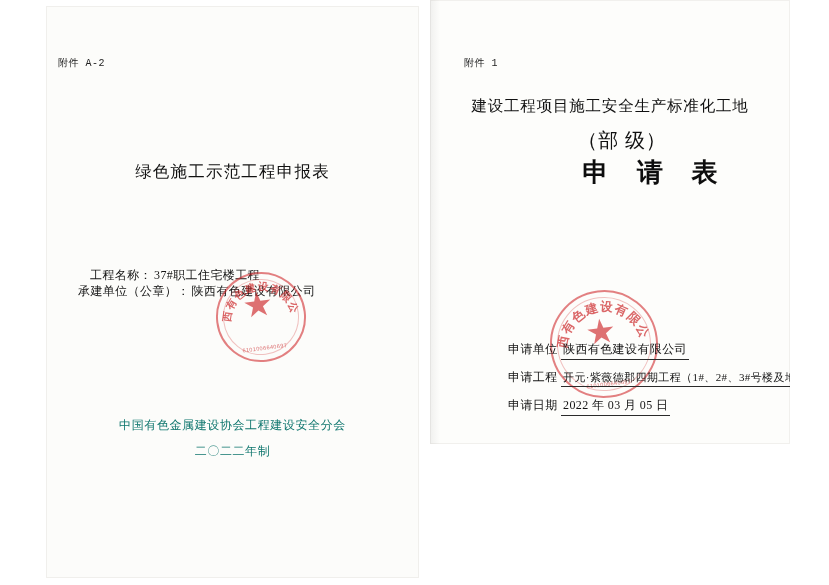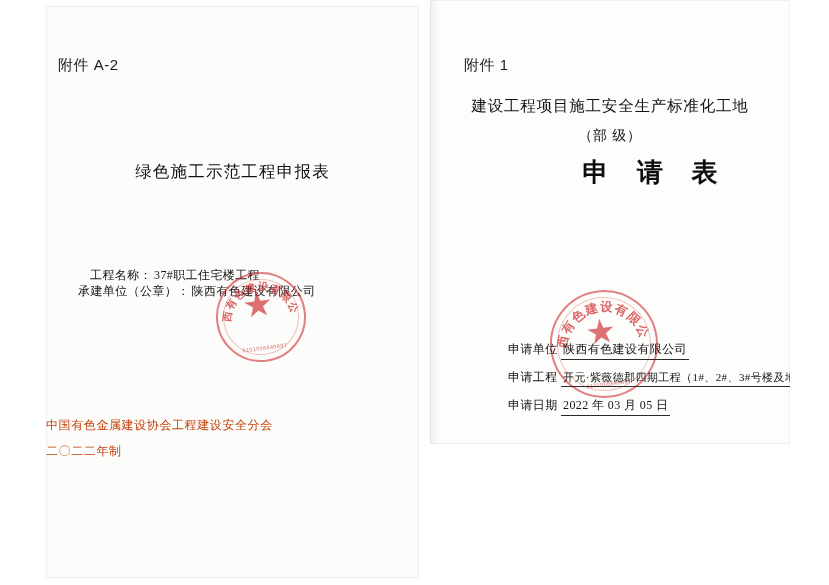--- a/index.html
+++ b/index.html
@@ -37,24 +37,24 @@
     background: #fdfdfb;
     box-shadow: 0 0 0 1px #f1f0ed inset;
   }
   .page-inner {
     position: relative;
     width: 100%;
     height: 100%;
   }
   .attach-label {
     position: absolute;
-    font-size: 15px;
+    font-size: 10px;
     color: #1c1c1c;
     letter-spacing: 0.5px;
-    font-family: Liberation Sans, sans-serif;
+    font-family: Liberation Mono, monospace;
   }
   .title-line {
     position: absolute;
     width: 100%;
     text-align: center;
     font-size: 16.5px;
     color: #111111;
     letter-spacing: 1.2px;
     font-family: "Liberation Serif", serif;
     font-weight: 500;
@@ -85,22 +85,23 @@
     border-bottom: 1px solid #2a2a2a;
     padding: 0 2px 1px 2px;
     display: inline-block;
   }
   .field-value.nounder {
     border-bottom: none;
   }
   .footer-line {
     position: absolute;
     width: 100%;
+    text-align: center;
     font-size: 12px;
-    color: #c2410c;
+    color: #0f766e;
     letter-spacing: 0.6px;
   }
   
   .stamp {
     position: absolute;
     border-radius: 50%;
     border: 2.4px solid rgba(208, 42, 44, 0.72);
     opacity: 0.82;
     transform: rotate(-7deg);
     pointer-events: none;
@@ -216,21 +217,21 @@
 </div>
 
 <div class="scan" id="page-right">
   <div class="shadow-edge" style="left:0;"></div>
   <div class="page-inner">
 
     <div class="attach-label" style="left:34px; top:56px;">附件 1</div>
 
     <div class="title-line" style="top:96px; font-size:15.5px; letter-spacing:0.8px;">建设工程项目施工安全生产标准化工地</div>
 
-    <div class="title-line" style="top:127px; font-size:14px; letter-spacing:0.8px;">（部 级）</div>
+    <div class="title-line" style="top:127px; font-size:20px; letter-spacing:0.8px;margin-left:12px;">（部 级）</div>
 
     <div class="big-title" style="top:155px;padding-left:40px;">申 请 表</div>
 
     <div class="stamp" id="stamp-right">
       <div class="ring-inner"></div>
       <svg class="stamp-arc" viewBox="0 0 104 104">
         <defs>
           <path id="arcR" d="M 14,57 A 38,38 0 0 1 90,57"></path>
         </defs>
         <text font-size="12.5" letter-spacing="1.2">

